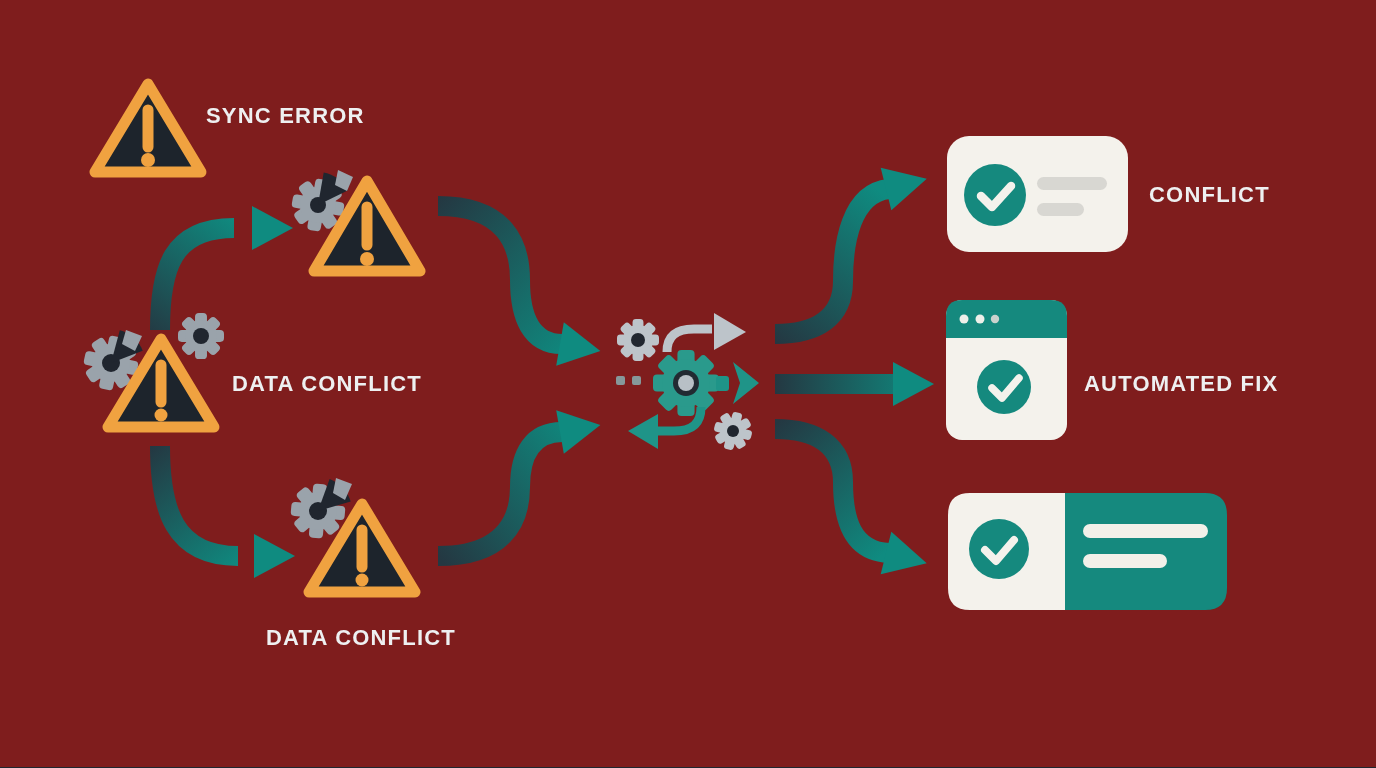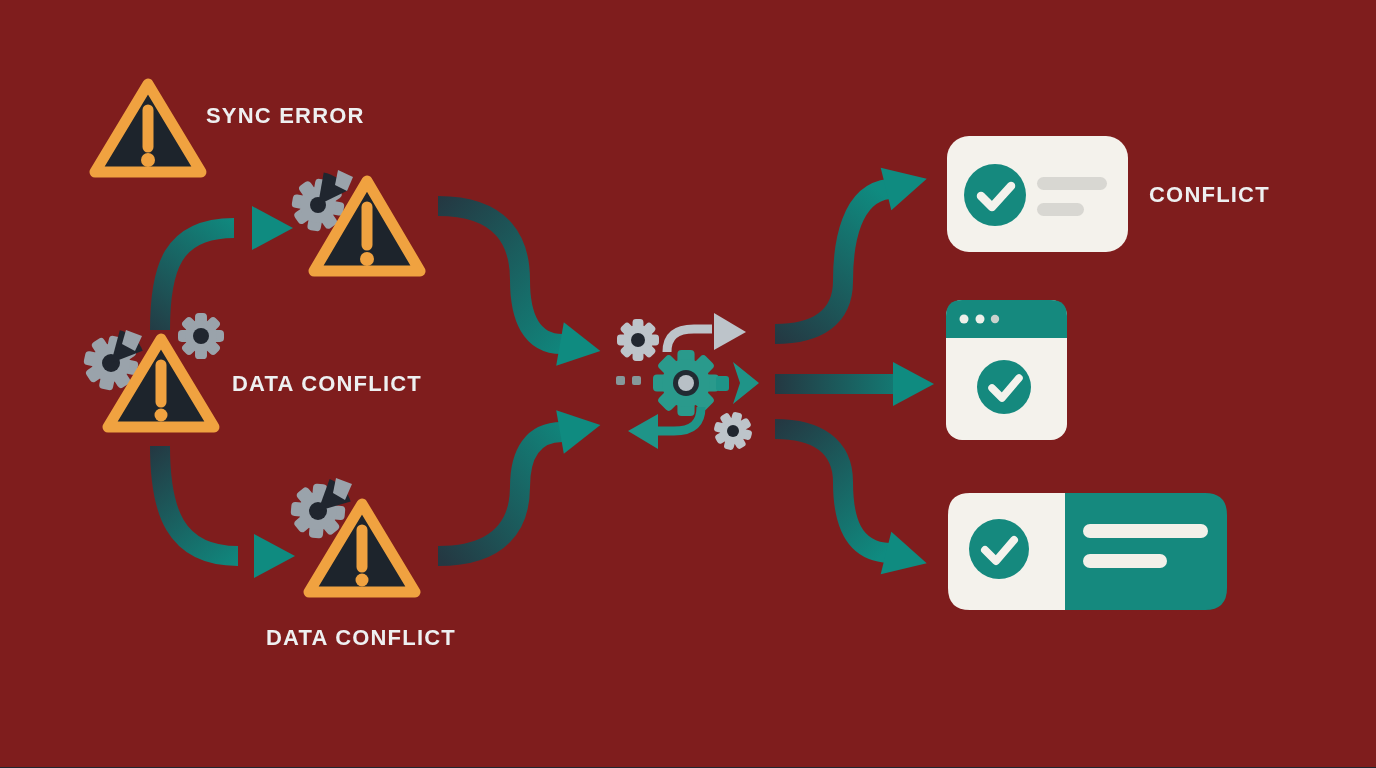--- a/index.html
+++ b/index.html
@@ -243,14 +243,15 @@
     <path d="M 985 550 L 996 561 L 1014 540" fill="none" stroke="#f4f2ec" stroke-width="8" stroke-linecap="round" stroke-linejoin="round"></path>
     <rect x="1083" y="524" width="125" height="14" rx="7" fill="#f2f0e9"></rect>
     <rect x="1083" y="554" width="84" height="14" rx="7" fill="#f2f0e9"></rect>
   </g>
 </svg>
 
 <div class="lbl" id="lbl-sync">SYNC ERROR</div>
 <div class="lbl" id="lbl-dc1">DATA CONFLICT</div>
 <div class="lbl" id="lbl-dc2">DATA CONFLICT</div>
 <div class="lbl" id="lbl-res">CONFLICT</div>
+<div class="lbl" id="lbl-fix">AUTOMATED FIX</div>
 
 </div>
 
 </body></html>

